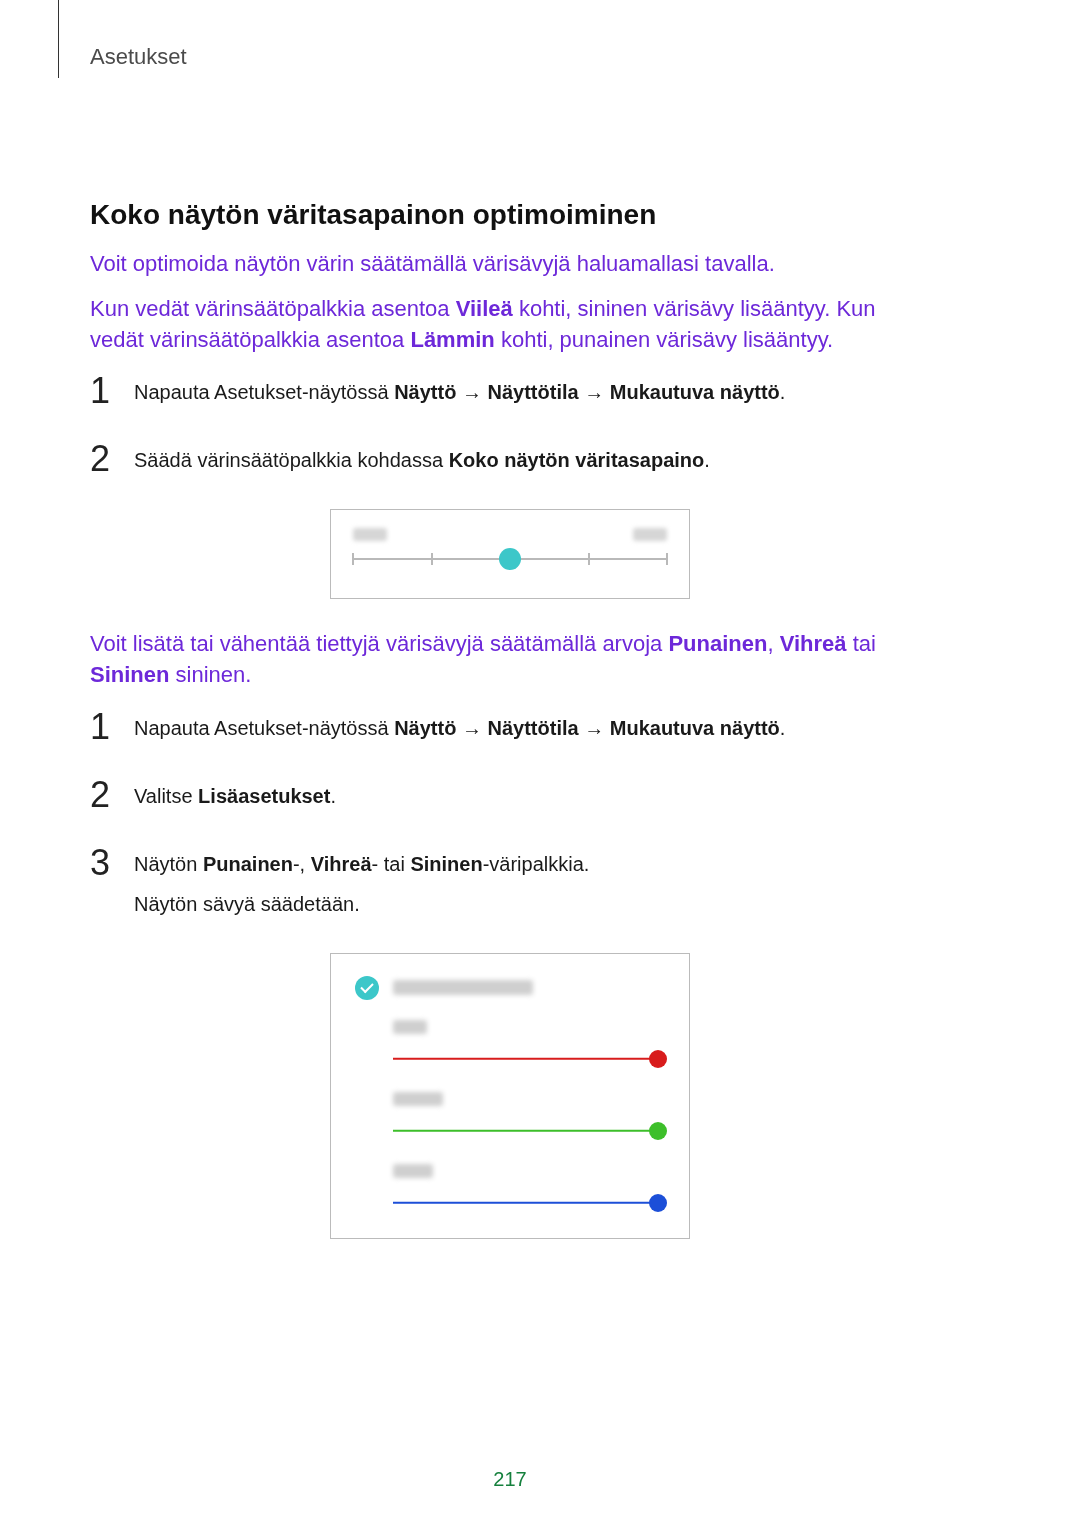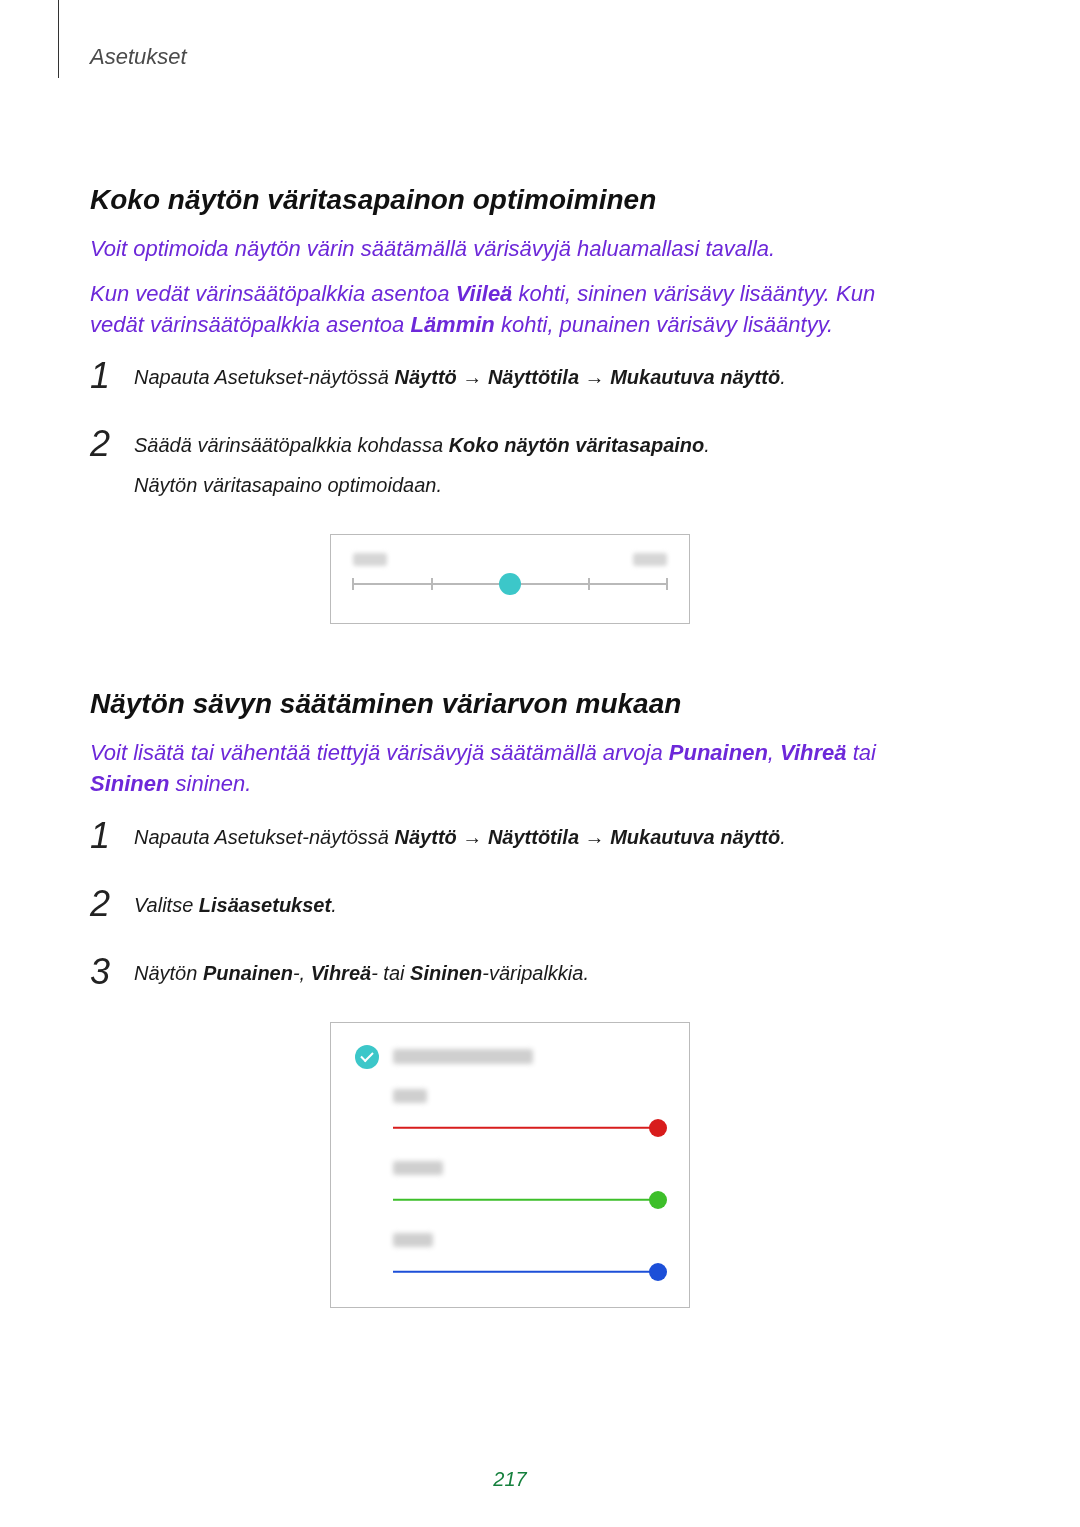--- a/index.html
+++ b/index.html
@@ -6,22 +6,21 @@
   html, body {
     width: 1080px;
     background: #fff;
     font-family: "Segoe UI", "Myriad Pro", Arial, sans-serif;
     color: #1a1a1a;
   }
   .page {
     width: 1020px;
     min-height: 1527px;
     position: relative;
-    padding: 0 90px 60px 90px;
-    font-style: italic;
+    padding: 15px 90px 60px 90px;
   }
   .header-rule {
     position: absolute;
     left: 58px;
     top: 0;
     height: 78px;
     border-left: 1.5px solid #333;
   }
   .header-label {
     position: absolute;
@@ -229,21 +228,20 @@
             <span>Napauta Asetukset-näytössä </span><b>Näyttö</b><span> → </span><b>Näyttötila</b><span> → </span><b>Mukautuva näyttö</b><span>.</span>
           </p>
         </div>
       </li>
       <li>
         <div class="step-num">2</div>
         <div class="step-text">
           <p>
             <span>Säädä värinsäätöpalkkia kohdassa </span><b>Koko näytön väritasapaino</b><span>.</span>
           </p>
-          <p>Näytön väritasapaino optimoidaan.</p>
         </div>
       </li>
     </ol>
 
     <div class="figure">
       <div class="slider-card">
         <div class="slider-labels">
           <div class="blur-label"></div>
           <div class="blur-label"></div>
         </div>
@@ -252,21 +250,20 @@
           <div class="slider-tick" style="left:0%"></div>
           <div class="slider-tick" style="left:25%"></div>
           <div class="slider-tick" style="left:50%"></div>
           <div class="slider-tick" style="left:75%"></div>
           <div class="slider-tick" style="left:100%"></div>
           <div class="slider-knob"></div>
         </div>
       </div>
     </div>
 
-    <h2 class="section-title">Näytön sävyn säätäminen väriarvon mukaan</h2>
 
     <p class="body">
       <span>Voit lisätä tai vähentää tiettyjä värisävyjä säätämällä arvoja </span><b>Punainen</b><span>, </span><b>Vihreä</b><span> tai </span><b>Sininen</b><span> sininen.</span>
     </p>
 
     <ol class="steps">
       <li>
         <div class="step-num">1</div>
         <div class="step-text">
           <p>
@@ -281,20 +278,21 @@
             <span>Valitse </span><b>Lisäasetukset</b><span>.</span>
           </p>
         </div>
       </li>
       <li>
         <div class="step-num">3</div>
         <div class="step-text">
           <p>
             <span>Näytön </span><b>Punainen</b><span>-, </span><b>Vihreä</b><span>- tai </span><b>Sininen</b><span>-väripalkkia.</span>
           </p>
+          <p>Näytön sävyä säädetään.</p>
         </div>
       </li>
     </ol>
 
     <div class="figure">
       <div class="adv-card">
         <div class="adv-header">
           <div class="check-icon"></div>
           <div class="adv-title-blur"></div>
         </div>

